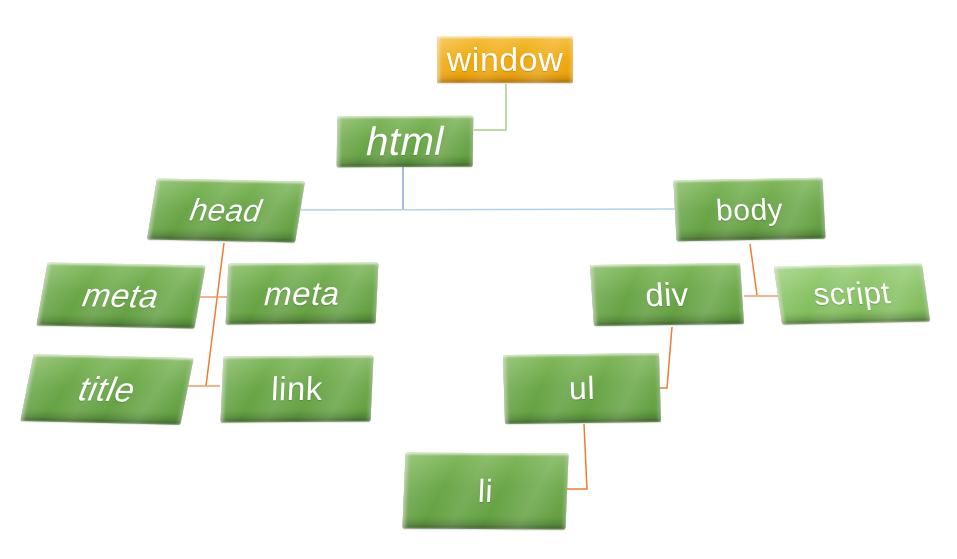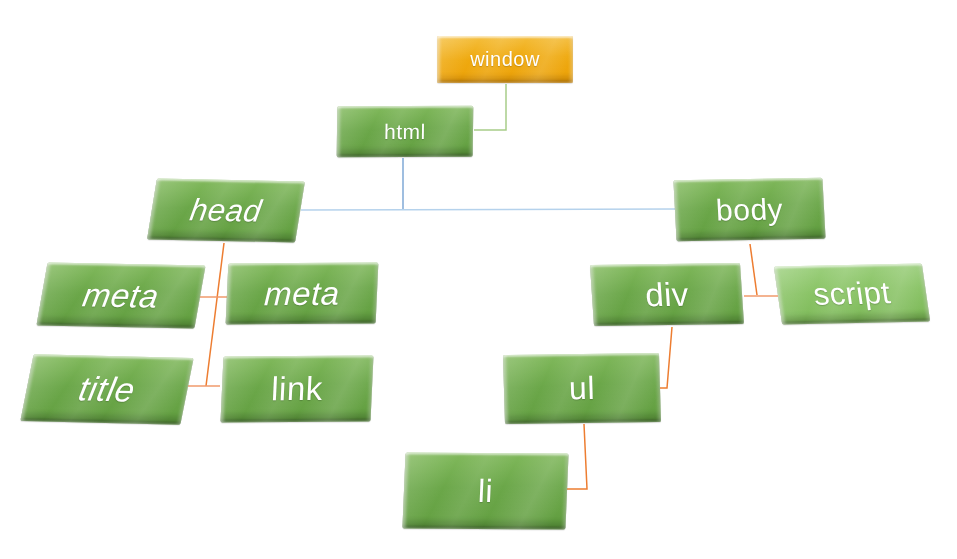--- a/index.html
+++ b/index.html
@@ -57,22 +57,22 @@
       inset 0 -3px 2px rgba(146,92,0,0.45),
       inset 0 -7px 4px rgba(146,92,0,0.22),
       0 1px 1px rgba(0,0,0,0.12);
   }
   .node.lightgreen {
     background: linear-gradient(178deg, #9dd07e 0%, #89c365 45%, #82bd5e 78%, #74b04e 100%);
   }
   .it { font-style: italic; }
 
   
-  #n-window { left: 437px; top: 36px;  width: 136px; height: 47px; font-size: 20px; }
-  #n-html   { left: 337px; top: 106px; width: 136px; height: 51px; font-size: 21px; transform: rotate(-0.3deg) skewX(-1deg); }
+  #n-window { left: 437px; top: 36px;  width: 136px; height: 47px; font-size: 34px; }
+  #n-html   { left: 337px; top: 116px; width: 136px; height: 51px; font-size: 40px; transform: rotate(-0.3deg) skewX(-1deg); font-style: italic; }
   #n-head   { left: 152px; top: 180px; width: 148px; height: 61px; font-size: 31px; transform: rotate(1.2deg) skewX(-8deg); }
   #n-body   { left: 675px; top: 179px; width: 149px; height: 61px; font-size: 30px; transform: rotate(-1deg) skewX(2deg); }
   #n-meta1  { left: 42px;  top: 264px; width: 158px; height: 63px; font-size: 33px; transform: rotate(1.1deg) skewX(-9deg); }
   #n-meta2  { left: 227px; top: 263px; width: 150px; height: 61px; font-size: 33px; transform: rotate(-0.4deg) skewX(-3deg); }
   #n-title  { left: 27px;  top: 356px; width: 160px; height: 67px; font-size: 34px; transform: rotate(1.3deg) skewX(-10deg); }
   #n-link   { left: 222px; top: 356px; width: 150px; height: 66px; font-size: 33px; transform: rotate(-0.4deg) skewX(-3deg); }
   #n-div    { left: 592px; top: 264px; width: 150px; height: 61px; font-size: 33px; transform: rotate(-0.8deg) skewX(3deg); }
   #n-script { left: 778px; top: 265px; width: 148px; height: 58px; font-size: 31px; transform: rotate(-1.2deg) skewX(7deg); }
   #n-ul     { left: 504px; top: 354px; width: 156px; height: 69px; font-size: 32px; transform: rotate(-0.7deg) skewX(1deg); }
   #n-li     { left: 404px; top: 453px; width: 163px; height: 76px; font-size: 32px; transform: rotate(0.4deg) skewX(-2deg); }

